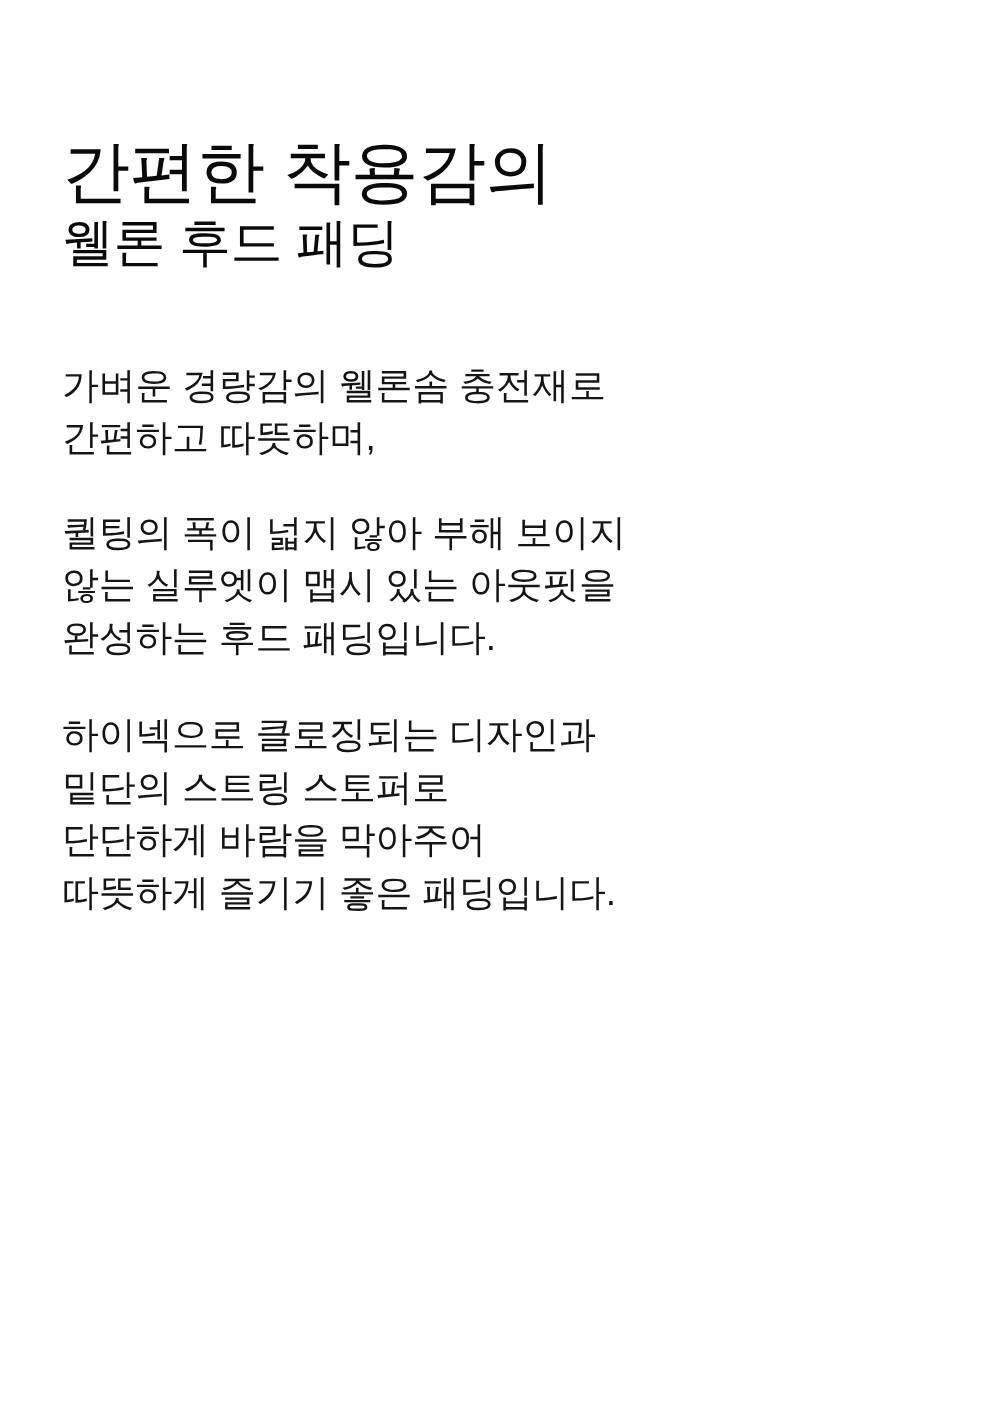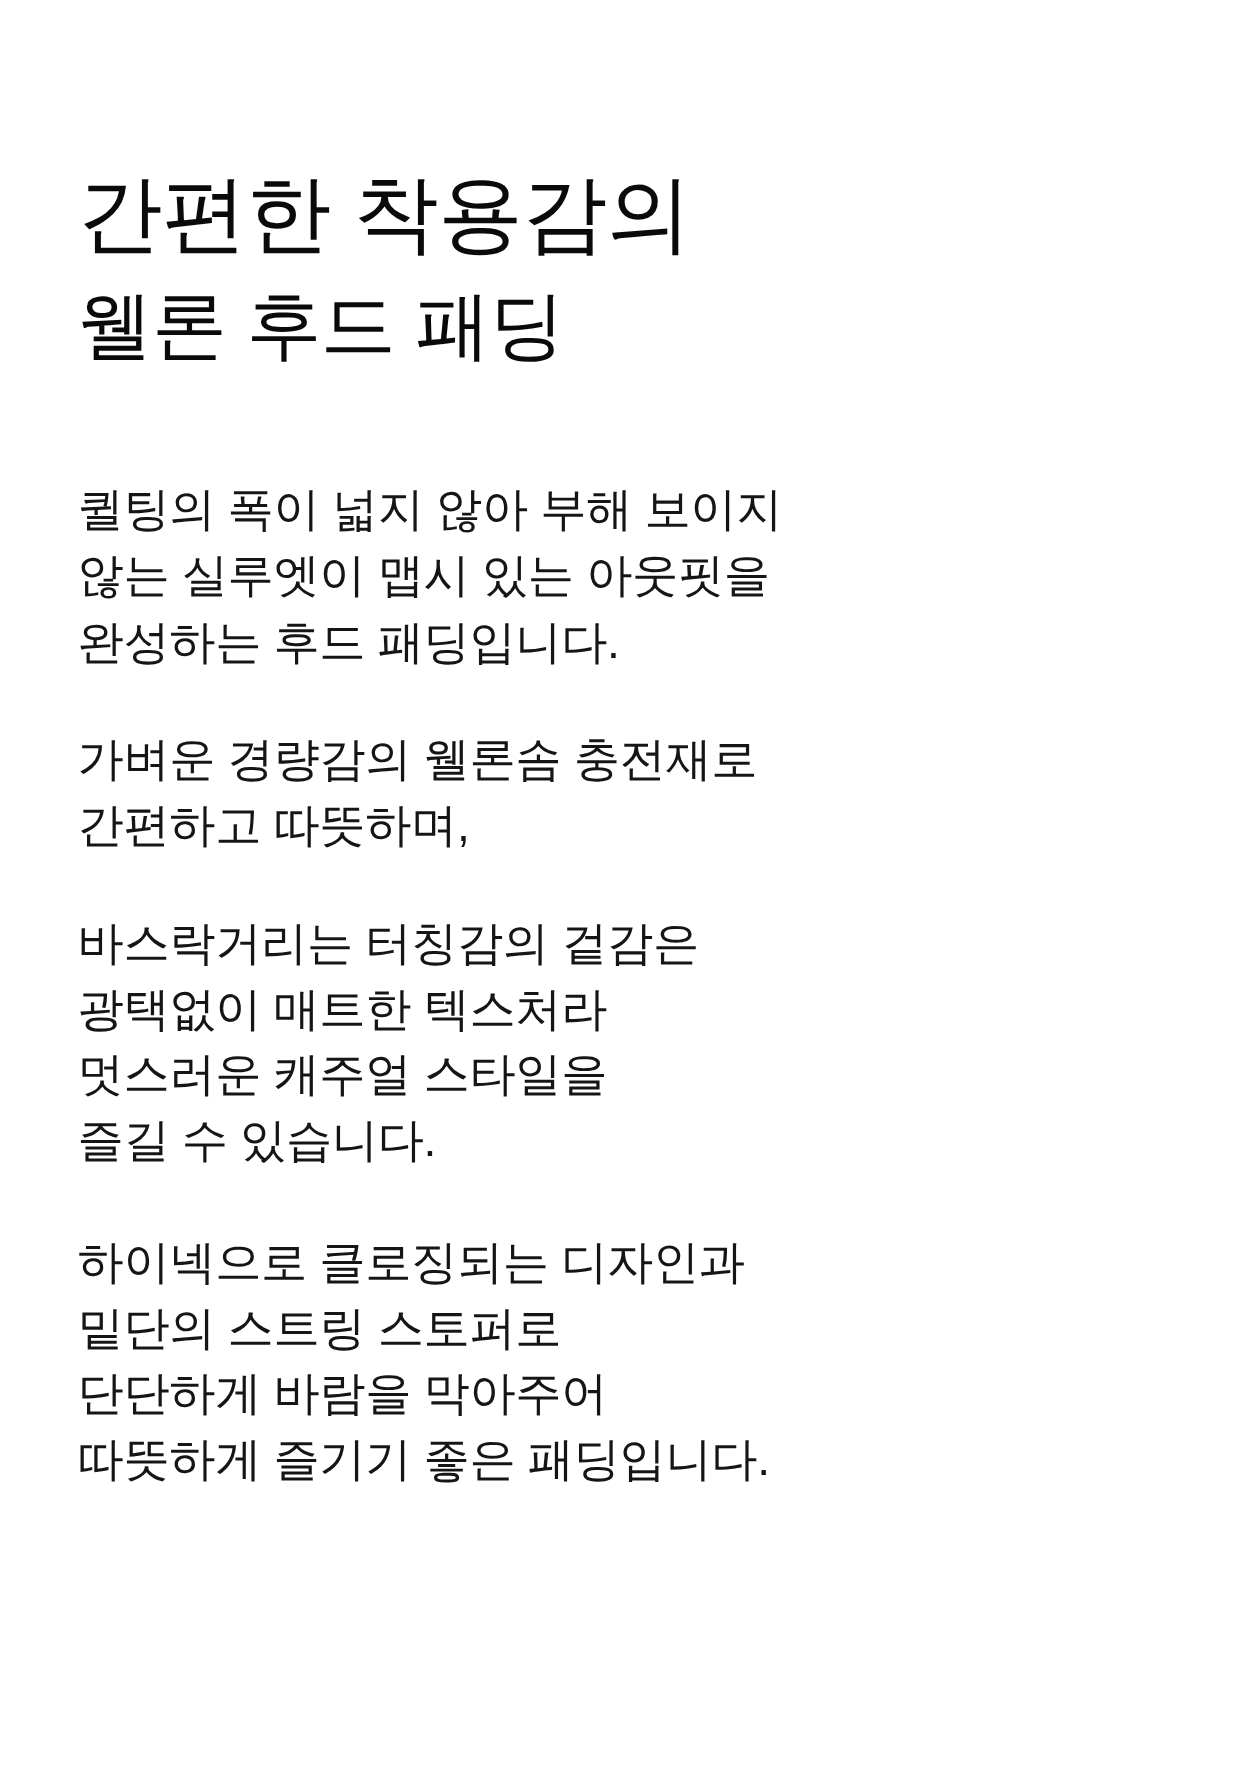--- a/index.html
+++ b/index.html
@@ -30,25 +30,25 @@
     color: #0a0a0a;
   }
   .headline .line1 {
     display: block;
     font-size: 68px;
     line-height: 1.08;
     white-space: nowrap;
   }
   .headline .line2 {
     display: block;
-    font-size: 60px;
+    font-size: 52px;
     line-height: 1.10;
     font-weight: 500;
     white-space: nowrap;
-    margin-top: 20px;
+    margin-top: 6px;
   }
   .body-copy {
     margin-top: 88px;
   }
   .para {
     font-size: 37px;
     line-height: 1.42;
     color: #151515;
     margin: 0 0 42px 0;
     white-space: pre-line;
@@ -63,28 +63,24 @@
 <body>
 
 <div class="page">
 
   <h1 class="headline">
     <span class="line1">간편한 착용감의</span>
     <span class="line2">웰론 후드 패딩</span>
   </h1>
 
   <div class="body-copy">
+    <p class="para">가벼운 경량감의 웰론솜 충전재로
+간편하고 따뜻하며,</p>
     <p class="para">퀼팅의 폭이 넓지 않아 부해 보이지
 않는 실루엣이 맵시 있는 아웃핏을
 완성하는 후드 패딩입니다.</p>
-    <p class="para">가벼운 경량감의 웰론솜 충전재로
-간편하고 따뜻하며,</p>
-    <p class="para">바스락거리는 터칭감의 겉감은
-광택없이 매트한 텍스처라
-멋스러운 캐주얼 스타일을
-즐길 수 있습니다.</p>
     <p class="para">하이넥으로 클로징되는 디자인과
 밑단의 스트링 스토퍼로
 단단하게 바람을 막아주어
 따뜻하게 즐기기 좋은 패딩입니다.</p>
   </div>
 
 </div>
 
 </body></html>

